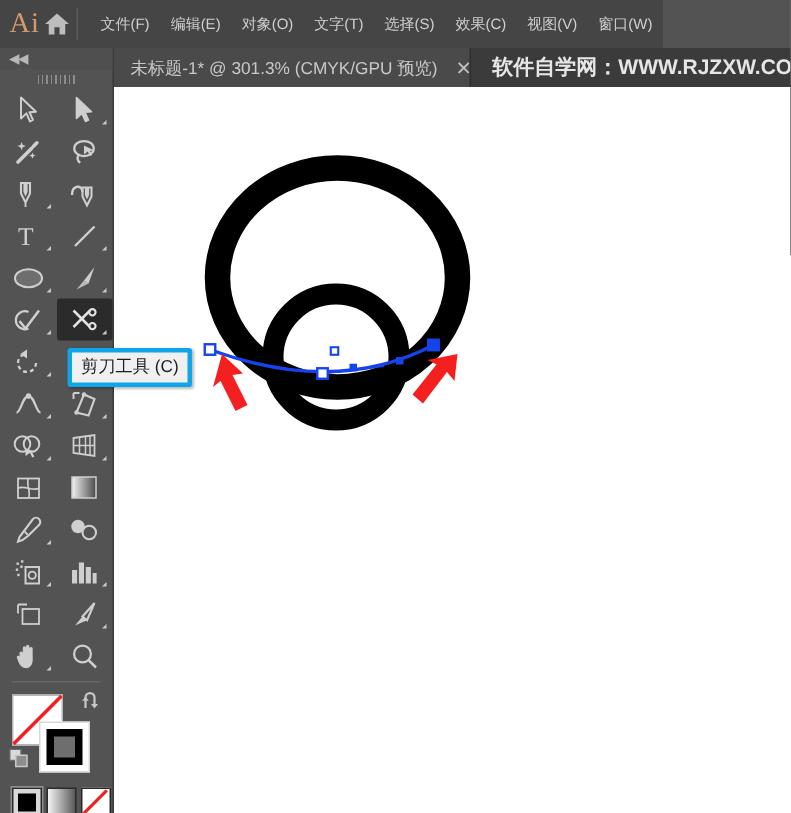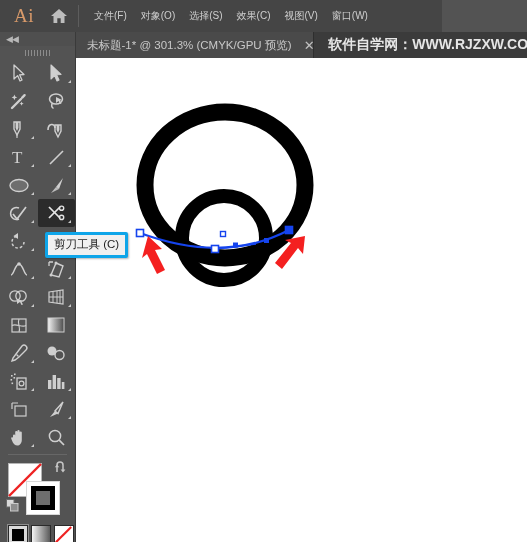--- a/index.html
+++ b/index.html
@@ -272,21 +272,23 @@
   <div class="menubar">
     <div class="ai-logo">Ai</div>
     <div class="home-icon">
       <svg width="18" height="16" viewBox="0 0 18 16" aria-hidden="true">
         <path d="M9 1 L17 8 L14.5 8 L14.5 15 L10.7 15 L10.7 10.2 L7.3 10.2 L7.3 15 L3.5 15 L3.5 8 L1 8 Z" fill="#bdbdbd"></path>
       </svg>
     </div>
     <div class="menu-sep"></div>
     <div class="menu-items">
       <div class="menu-item">文件(F)</div>
+      <div class="menu-item">编辑(E)</div>
       <div class="menu-item">对象(O)</div>
+      <div class="menu-item">文字(T)</div>
       <div class="menu-item">选择(S)</div>
       <div class="menu-item">效果(C)</div>
       <div class="menu-item">视图(V)</div>
       <div class="menu-item">窗口(W)</div>
     </div>
   </div>
 
   <div class="tabbar">
     <div class="doc-tab">
       <span class="doc-tab-label">未标题-1* @ 301.3% (CMYK/GPU 预览)</span>

